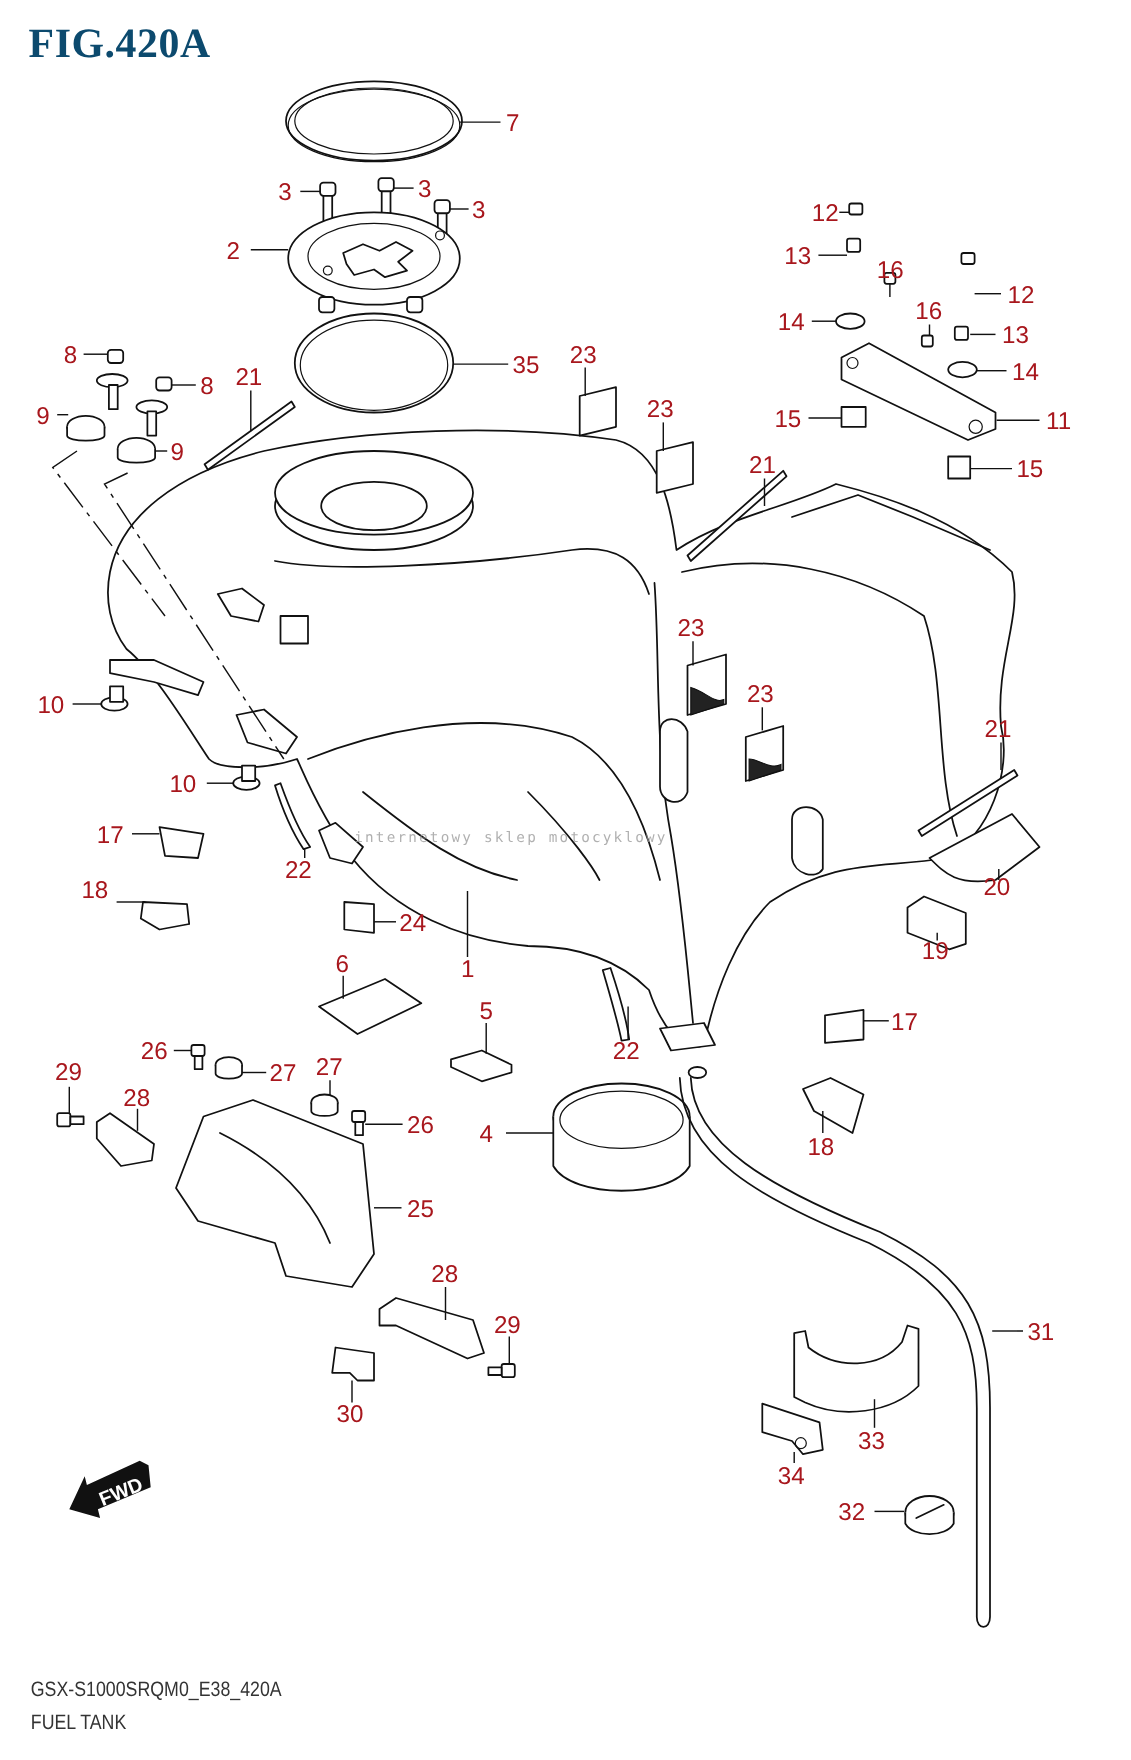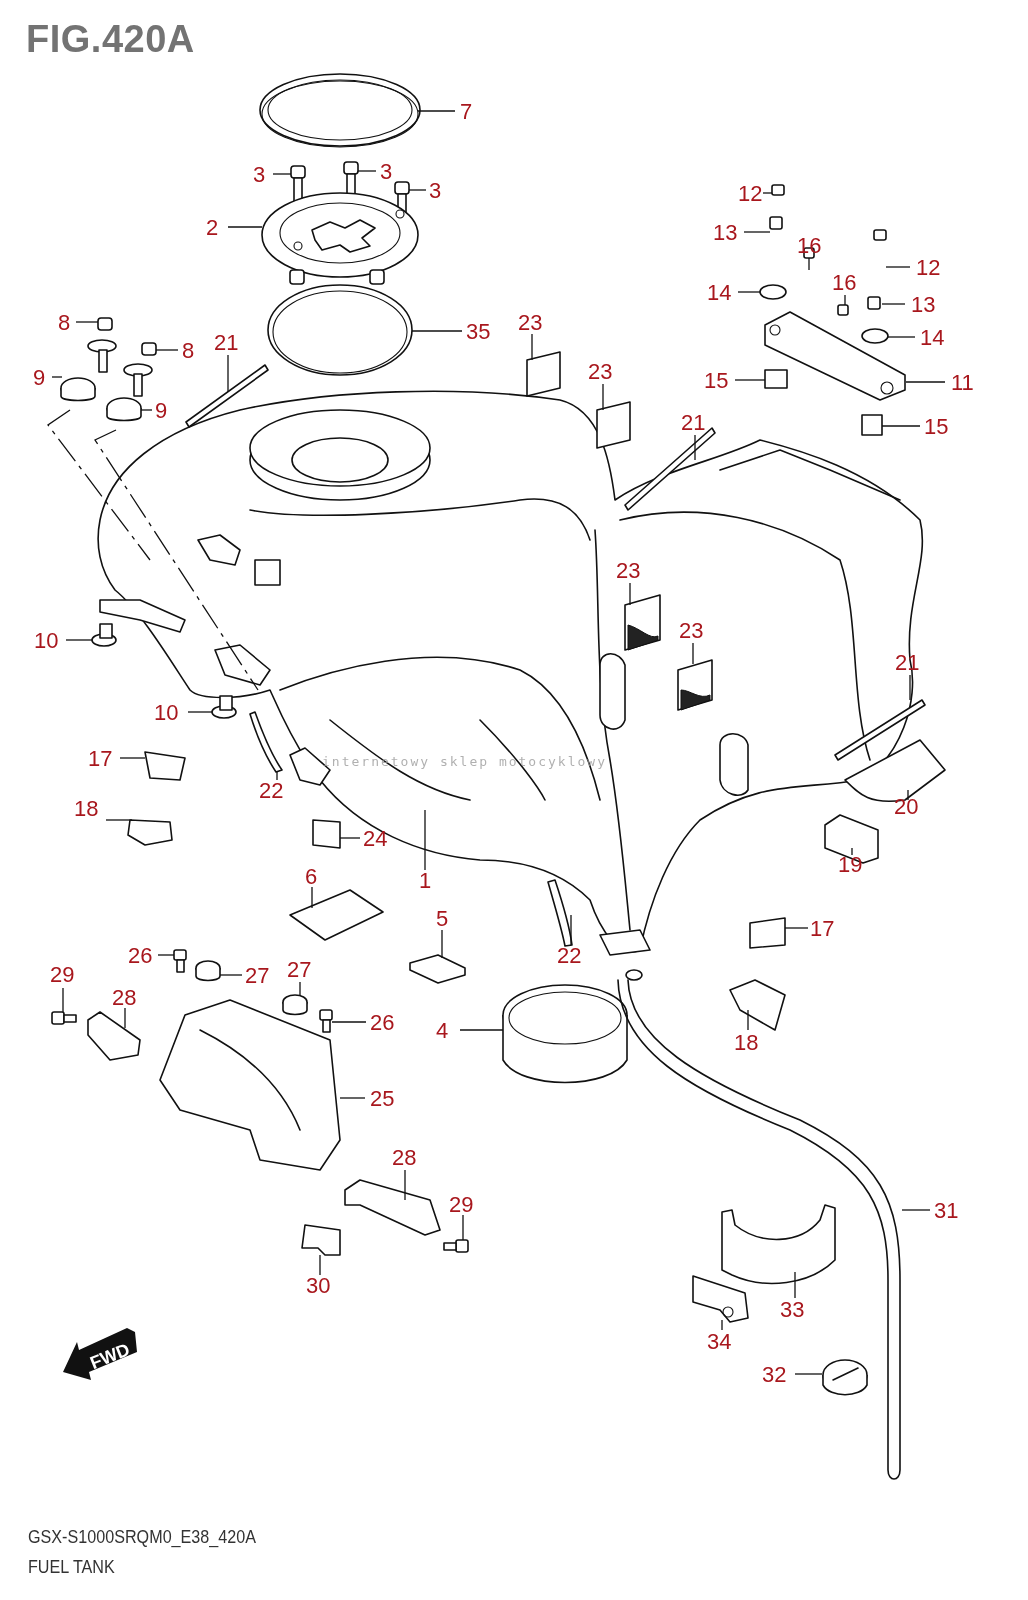--- a/index.html
+++ b/index.html
@@ -1,19 +1,19 @@
 <!DOCTYPE html>
 <html><head>
 <meta charset="utf-8">
 <style>
   html, body { margin:0; padding:0; background:#ffffff; }
   body { width:1028px; height:1600px; position:relative; overflow:hidden;
          font-family:"Liberation Sans", sans-serif; }
-  #fig-title { position:absolute; left:26px; top:18px; font-family:Liberation Sans, sans-serif;
-               font-weight:bold; font-size:38px; color:#737373; letter-spacing:0.5px; }
+  #fig-title { position:absolute; left:26px; top:18px; font-family:Liberation Serif, serif;
+               font-weight:bold; font-size:38px; color:#0c4a6e; letter-spacing:0.5px; }
   #footer { position:absolute; left:28px; top:1522px; color:#333; font-size:19px;
             font-family:"Liberation Sans", sans-serif; transform:scaleX(0.85); transform-origin:left top; }
   #footer div { line-height:30px; }
   svg#diagram { position:absolute; left:0; top:0; }
   .ln { fill:none; stroke:#111; stroke-width:1.6; stroke-linecap:round; stroke-linejoin:round; }
   .thin { fill:none; stroke:#111; stroke-width:1.1; }
   .dash { fill:none; stroke:#111; stroke-width:1.3; stroke-dasharray:28 6 4 6; }
   .part { fill:#fff; stroke:#111; stroke-width:1.6; stroke-linejoin:round; }
   .dark { fill:#222; stroke:#111; stroke-width:1; }
   .lbl { fill:#a8171d; font-family:"Liberation Sans", sans-serif; font-size:22px; }

